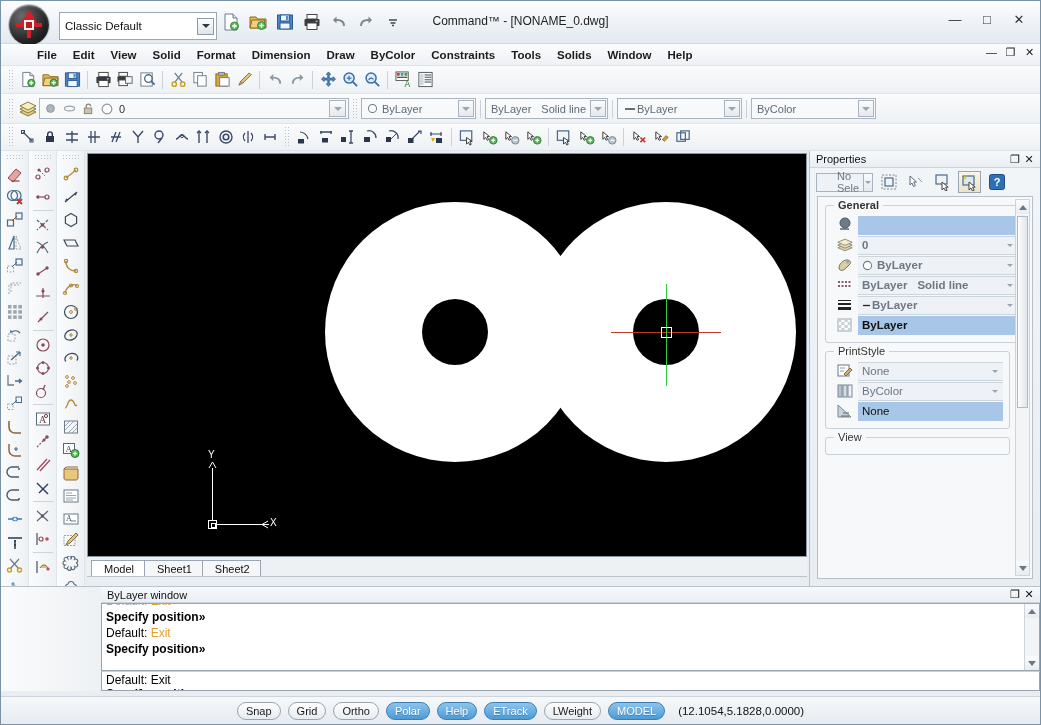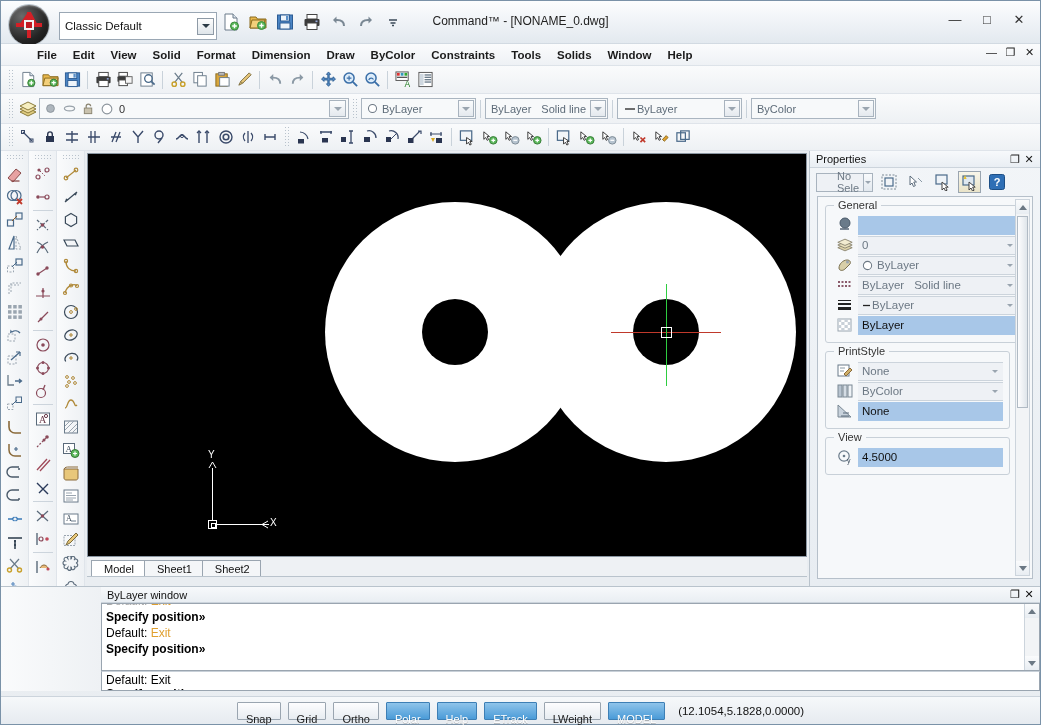--- a/index.html
+++ b/index.html
@@ -313,22 +313,22 @@
   .cmd-sb .ar.bot { position: absolute; bottom: 0; left: 0; right: 0; }
 
   
   .statusbar {
     position: absolute; left: 0; right: 0; bottom: 0; height: 28px;
     background: linear-gradient(#f6f8fa,#e6ebf0);
     border-top: 1px solid #ccd4dc;
     display: flex; align-items: center; justify-content: center; gap: 7px;
   }
   .sbtn {
-    height: 18px; padding: 8px 8px; font-size: 11px; line-height: 17px;
-    border: 1px solid #9aa5b0; border-radius: 1px;
+    height: 18px; padding: 0 8px; font-size: 11px; line-height: 17px;
+    border: 1px solid #9aa5b0; border-radius: 9px;
     background: linear-gradient(#fdfdfe,#e7ecf1); color: #1a1a1a;
   }
   .sbtn.on {
     background: linear-gradient(#8fc4ea,#4a9bd8); color: #fff;
     border-color: #3d7fb5; text-shadow: 0 1px 0 rgba(0,0,0,.25);
   }
   .coords { font-size: 11.5px; color: #111; margin-left: 6px; }
 
   .arrow-up, .arrow-dn {
     width: 0; height: 0; border-left: 4px solid transparent; border-right: 4px solid transparent;
@@ -1294,21 +1294,21 @@
         <div class="pbtn">
           <svg width="18" height="18" viewBox="0 0 18 18">
               <rect x="1.5" y="1.5" width="15" height="15" rx="2" fill="#2f6fb5" stroke="#1d4f86"></rect>
               <text x="5.8" y="13" font-size="11" font-family="Liberation Sans" font-weight="bold" fill="#fff">?</text>
             </svg>
         </div>
       </div>
 
       <div class="props-body">
 
-        <div class="grp" style="">
+        <div class="grp" style="font-weight:bold;">
           <div class="cap">General</div>
           <div class="prow">
             <div class="pi">
                 <svg width="18" height="16" viewBox="0 0 18 16">
                   <circle cx="9" cy="6" r="5" fill="#6a7b8a" stroke="#4a5a6a"></circle>
                   <path d="M4 12h9" stroke="#4a5a6a" stroke-width="1.4"></path>
                 </svg>
               </div>
             <div class="pfield sel"></div>
           </div>
@@ -1443,30 +1443,20 @@
                   <path d="M2 14V2l13 12z" fill="#c8d2dc" stroke="#7a8894"></path>
                   <path d="M5 13h8M7 10h6" stroke="#5a6a7a"></path>
                 </svg>
               </div>
             <div class="pfield sel">None</div>
           </div>
         </div>
 
         <div class="grp" style="margin-right:22px; margin-bottom:0;">
           <div class="cap">View</div>
-          <div class="prow">
-            <div class="pi">
-                <svg width="18" height="16" viewBox="0 0 18 16">
-                  <circle cx="8" cy="7" r="5.2" fill="none" stroke="#6a7b8a" stroke-width="1.2"></circle>
-                  <circle cx="8" cy="7" r="1.3" fill="#6a7b8a"></circle>
-                  <text x="11" y="14" font-size="7" font-family="Liberation Sans" fill="#3a4a5a">y</text>
-                </svg>
-              </div>
-            <div class="pfield sel">4.5000</div>
-          </div>
         </div>
 
         <div class="pscroll">
           <div class="ar">
               <i class="arrow-up"></i>
             </div>
           <div class="thumb"></div>
           <div class="ar bot">
               <i class="arrow-dn"></i>
             </div>

